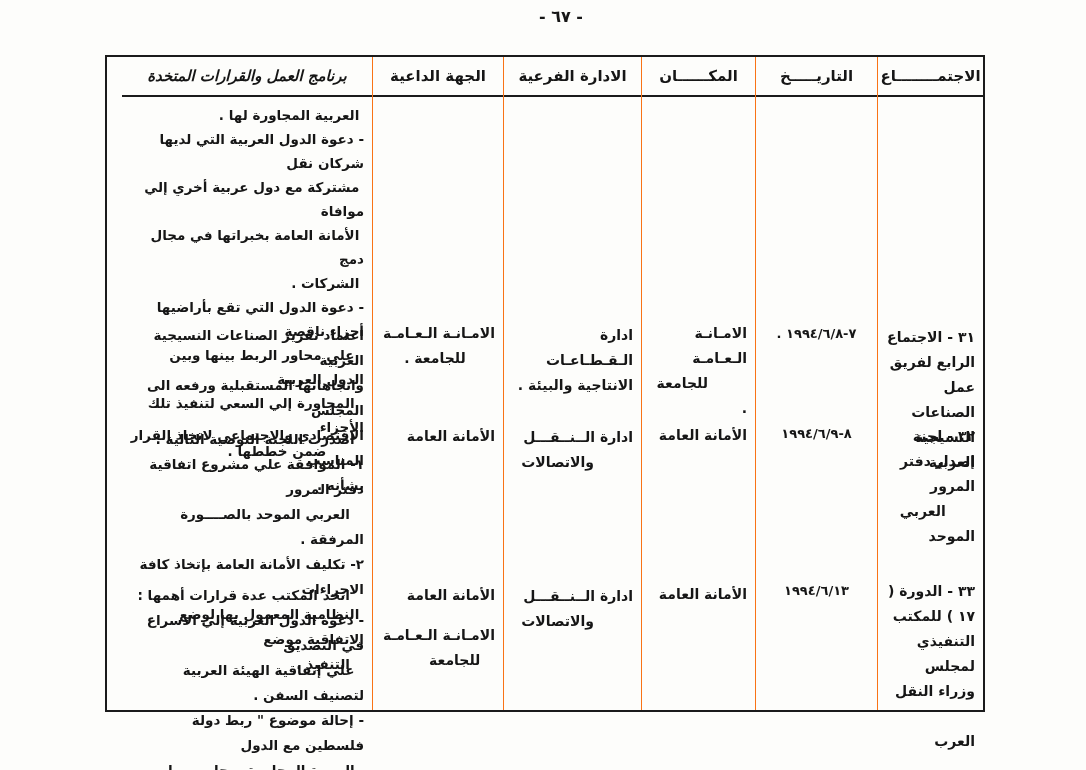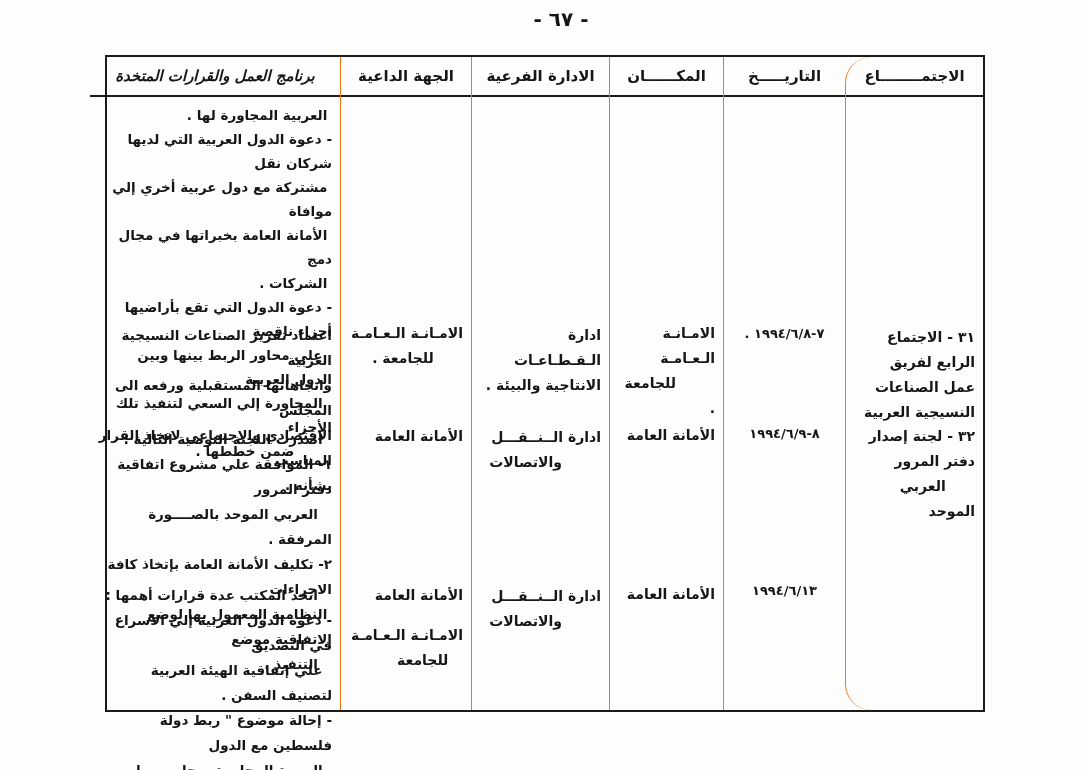--- a/index.html
+++ b/index.html
@@ -3,31 +3,31 @@
 <meta charset="utf-8">
 <style>
   html,body { margin:0; padding:0; background:#e8e8e8; }
   .page {
     position:relative; width:1086px; height:770px; background:#fdfdfb;
     font-family:"DejaVu Sans", sans-serif; color:#161616; overflow:hidden;
     margin:0 auto;
   }
   .page-number {
     position:absolute; top:7px; left:40px; right:4px; text-align:center;
-    font-size:20px; font-weight:bold; letter-spacing:3px;
+    font-size:16px; font-weight:bold; letter-spacing:3px;
     direction:ltr; unicode-bidi:bidi-override;
   }
   .doc-table {
     position:absolute; top:55px; left:105px; width:880px; height:657px;
     border:2px solid #1b1b1b; box-sizing:border-box;
     display:flex; direction:rtl; background:transparent;
   }
   .col { box-sizing:border-box; height:100%; flex:0 0 auto; }
   .col:not(:last-child) { border-left:1px solid #f97316; }
-  .col-meeting  { width:138px;border-radius:26px; }
+  .col-meeting  { width:106px; }
   .col-date     { width:122px; }
   .col-location { width:114px; }
   .col-subdept  { width:138px; }
   .col-inviting { width:131px; }
   .col-program  { width:250px; }
   .th {
     height:40px; box-sizing:border-box; border-bottom:2px solid #1b1b1b;
     display:flex; align-items:center; justify-content:center;
     font-weight:bold; font-size:15px; white-space:nowrap;
   }
@@ -54,20 +54,23 @@
 
   <div class="doc-table">
 
     <div class="col col-meeting">
       <div class="th">الاجتمــــــــاع</div>
       <div class="tb">
         <div class="block" style="top:228px">٣١ - الاجتماع الرابع لفريق
 عمل الصناعات النسيجية العربية</div>
         <div class="block" style="top:327px">٣٢ - لجنة إصدار دفتر المرور
       العربي الموحد</div>
+        <div class="block" style="top:482px">٣٣ - الدورة ( ١٧ ) للمكتب
+التنفيذي لمجلس وزراء النقل
+            العرب</div>
       </div>
     </div>
 
     <div class="col col-date">
       <div class="th">التاريـــــخ</div>
       <div class="tb">
         <div class="block date-block" style="top:224px">. ١٩٩٤/٦/٨-٧</div>
         <div class="block date-block" style="top:324px">١٩٩٤/٦/٩-٨</div>
         <div class="block date-block" style="top:481px">١٩٩٤/٦/١٣</div>
       </div>

